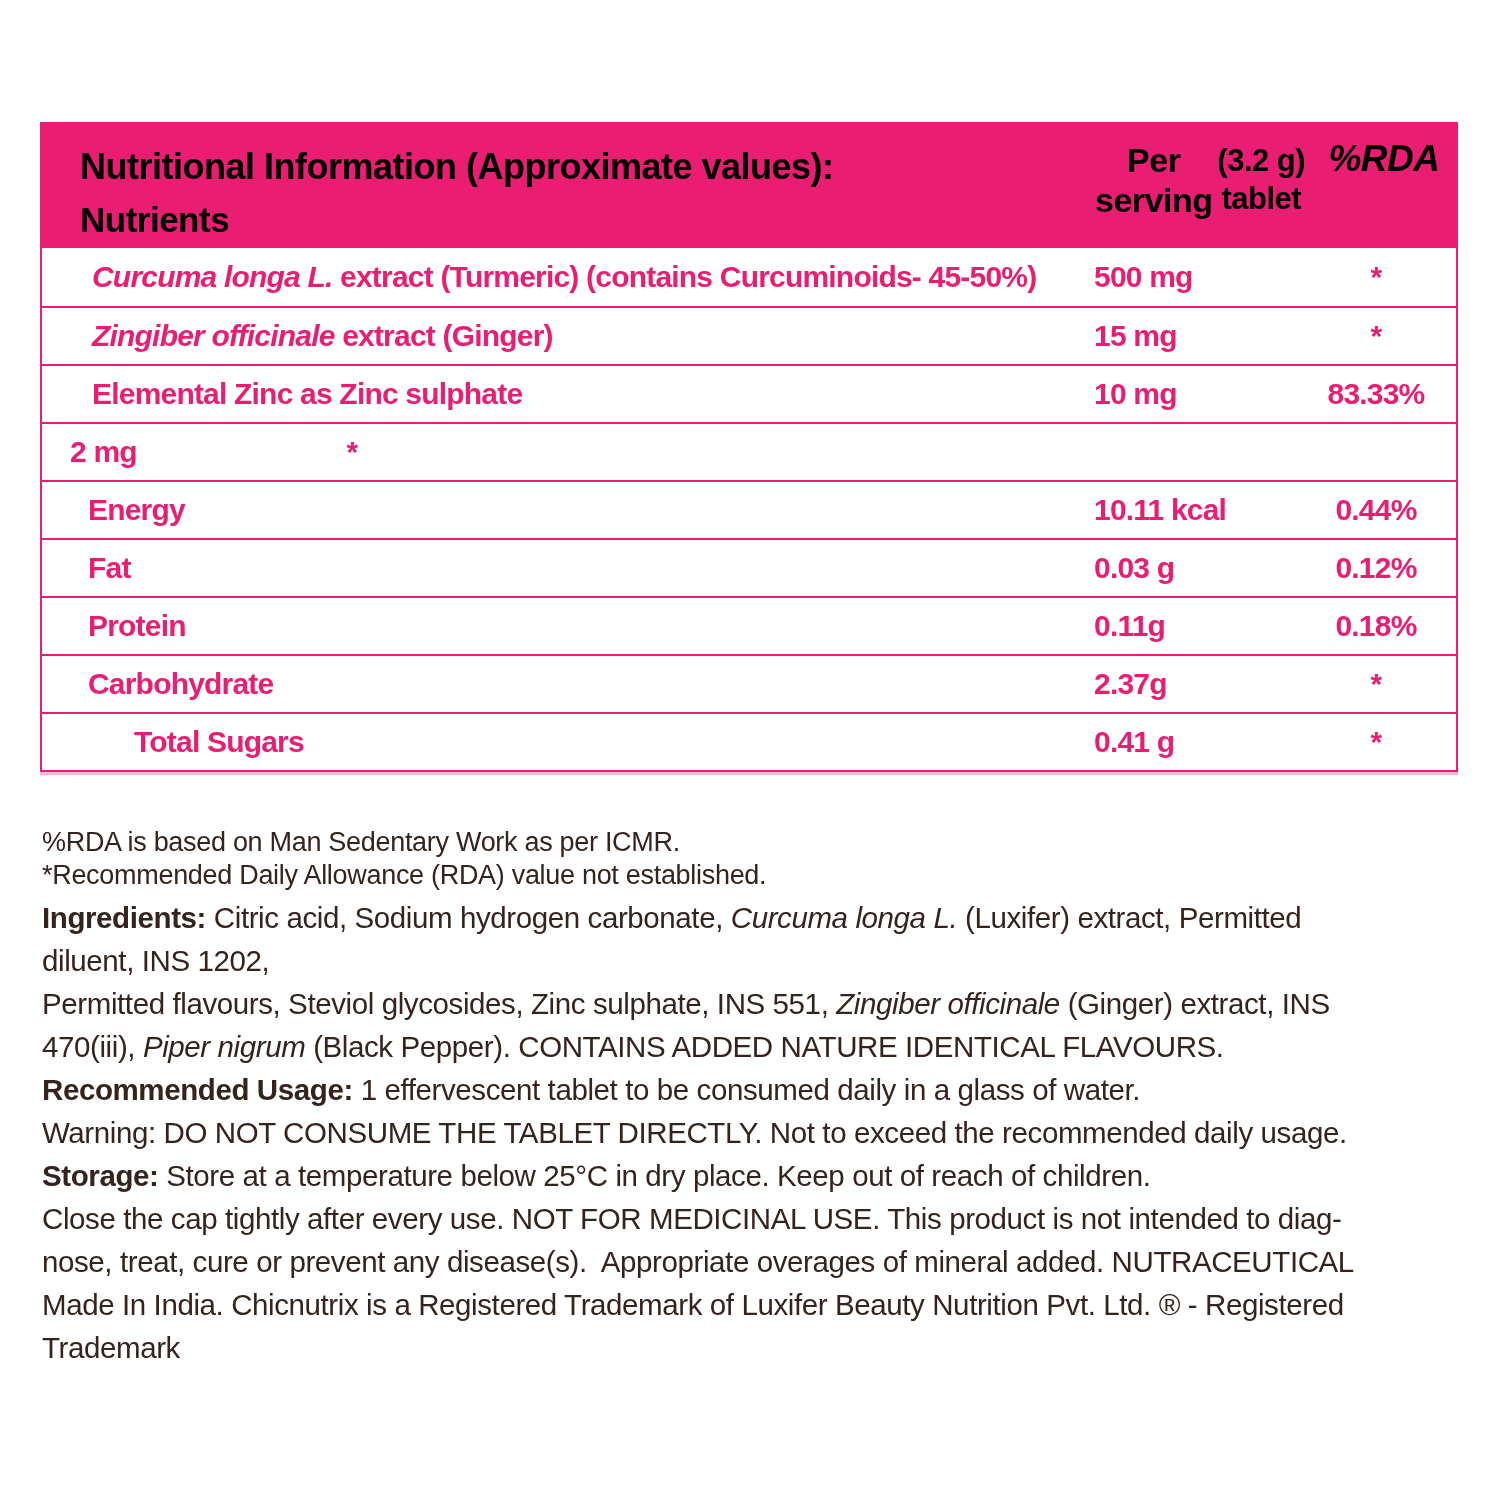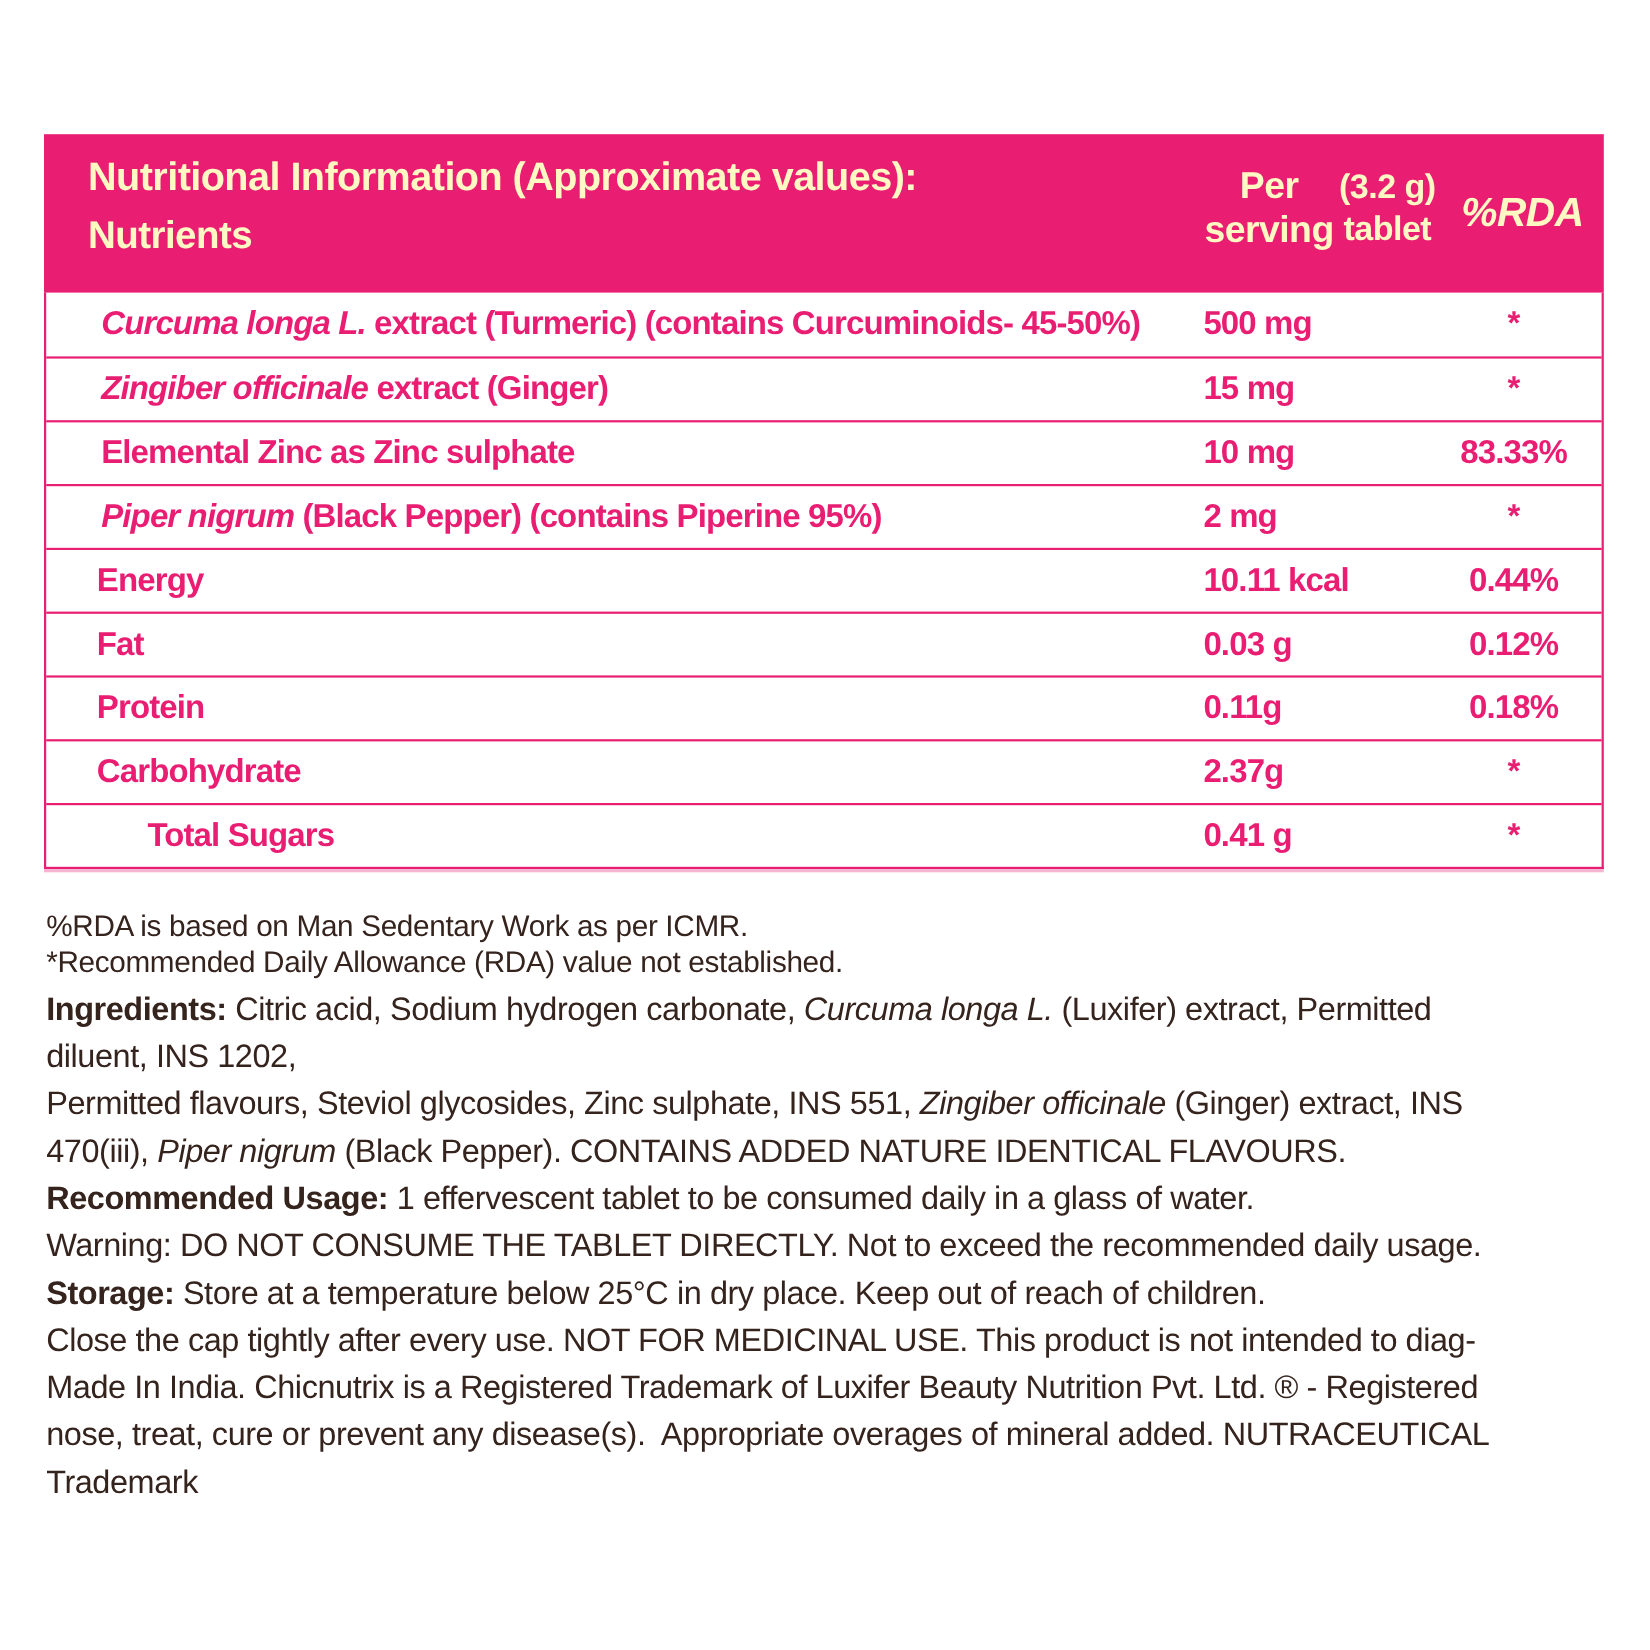--- a/index.html
+++ b/index.html
@@ -9,24 +9,25 @@
     background:#ffffff;
     font-family:"Liberation Sans", sans-serif;
     overflow:hidden;
   }
   
   .table-wrap{
     position:absolute;left:40px;top:122px;width:1418px;
   }
   .thead{
     background:var(--pink);
-    color:#fef9c3;
+    color:#000000;
     display:flex;
-    height:144px;
+    height:126px;
     box-sizing:border-box;
+    align-items:center;
   }
   .thead-left{flex:1;padding:16px 0 0 40px;box-sizing:border-box;}
   .thead-title{font-size:36px;font-weight:700;letter-spacing:-0.5px;line-height:46px;}
   .thead-nutrients{font-size:35px;font-weight:700;letter-spacing:-0.5px;line-height:44px;margin-top:8px;}
   .thead-serving{
     width:215px;display:flex;flex-direction:row;justify-content:flex-end;
     align-items:center;text-align:center;padding-bottom:10px;box-sizing:border-box;
   }
   .serving-l1{font-size:34px;font-weight:700;letter-spacing:-0.5px;line-height:40px;}
   .serving-l2{font-size:31px;font-weight:700;letter-spacing:-0.5px;line-height:38px;}
@@ -91,21 +92,20 @@
           <div class="cell-name"><span class="it">Zingiber officinale</span><span> extract (Ginger)</span></div>
           <div class="cell-amount">15 mg</div>
           <div class="cell-rda">*</div>
         </div>
         <div class="trow lvl-main">
           <div class="cell-name"><span>Elemental Zinc as Zinc sulphate</span></div>
           <div class="cell-amount">10 mg</div>
           <div class="cell-rda">83.33%</div>
         </div>
         <div class="trow lvl-main">
-          <div class="cell-name"><span class="it">Piper nigrum</span><span> (Black Pepper) (contains Piperine 95%)</span></div>
           <div class="cell-amount">2 mg</div>
           <div class="cell-rda">*</div>
         </div>
         <div class="trow lvl-sub">
           <div class="cell-name"><span>Energy</span></div>
           <div class="cell-amount">10.11 kcal</div>
           <div class="cell-rda">0.44%</div>
         </div>
         <div class="trow lvl-sub">
           <div class="cell-name"><span>Fat</span></div>
@@ -137,18 +137,18 @@
 
   <div class="paragraphs">
       <div class="pline"><span class="bd">Ingredients: </span><span>Citric acid, Sodium hydrogen carbonate, </span><span class="it">Curcuma longa L.</span><span> (Luxifer) extract, Permitted</span></div>
       <div class="pline"><span>diluent, INS 1202,</span></div>
       <div class="pline"><span>Permitted flavours, Steviol glycosides, Zinc sulphate, INS 551, </span><span class="it">Zingiber officinale</span><span> (Ginger) extract, INS</span></div>
       <div class="pline"><span>470(iii), </span><span class="it">Piper nigrum</span><span> (Black Pepper). CONTAINS ADDED NATURE IDENTICAL FLAVOURS.</span></div>
       <div class="pline"><span class="bd">Recommended Usage: </span><span>1 effervescent tablet to be consumed daily in a glass of water.</span></div>
       <div class="pline"><span>Warning: DO NOT CONSUME THE TABLET DIRECTLY. Not to exceed the recommended daily usage.</span></div>
       <div class="pline"><span class="bd">Storage: </span><span>Store at a temperature below 25°C in dry place. Keep out of reach of children.</span></div>
       <div class="pline"><span>Close the cap tightly after every use. NOT FOR MEDICINAL USE. This product is not intended to diag-</span></div>
+      <div class="pline"><span>nose, treat, cure or prevent any disease(s).  Appropriate overages of mineral added. NUTRACEUTICAL</span></div>
       <div class="pline"><span>Made In India. Chicnutrix is a Registered Trademark of Luxifer Beauty Nutrition Pvt. Ltd. ® - Registered</span></div>
-      <div class="pline"><span>nose, treat, cure or prevent any disease(s).  Appropriate overages of mineral added. NUTRACEUTICAL</span></div>
       <div class="pline"><span>Trademark</span></div>
     </div>
 
 </div>
 
 </body></html>

